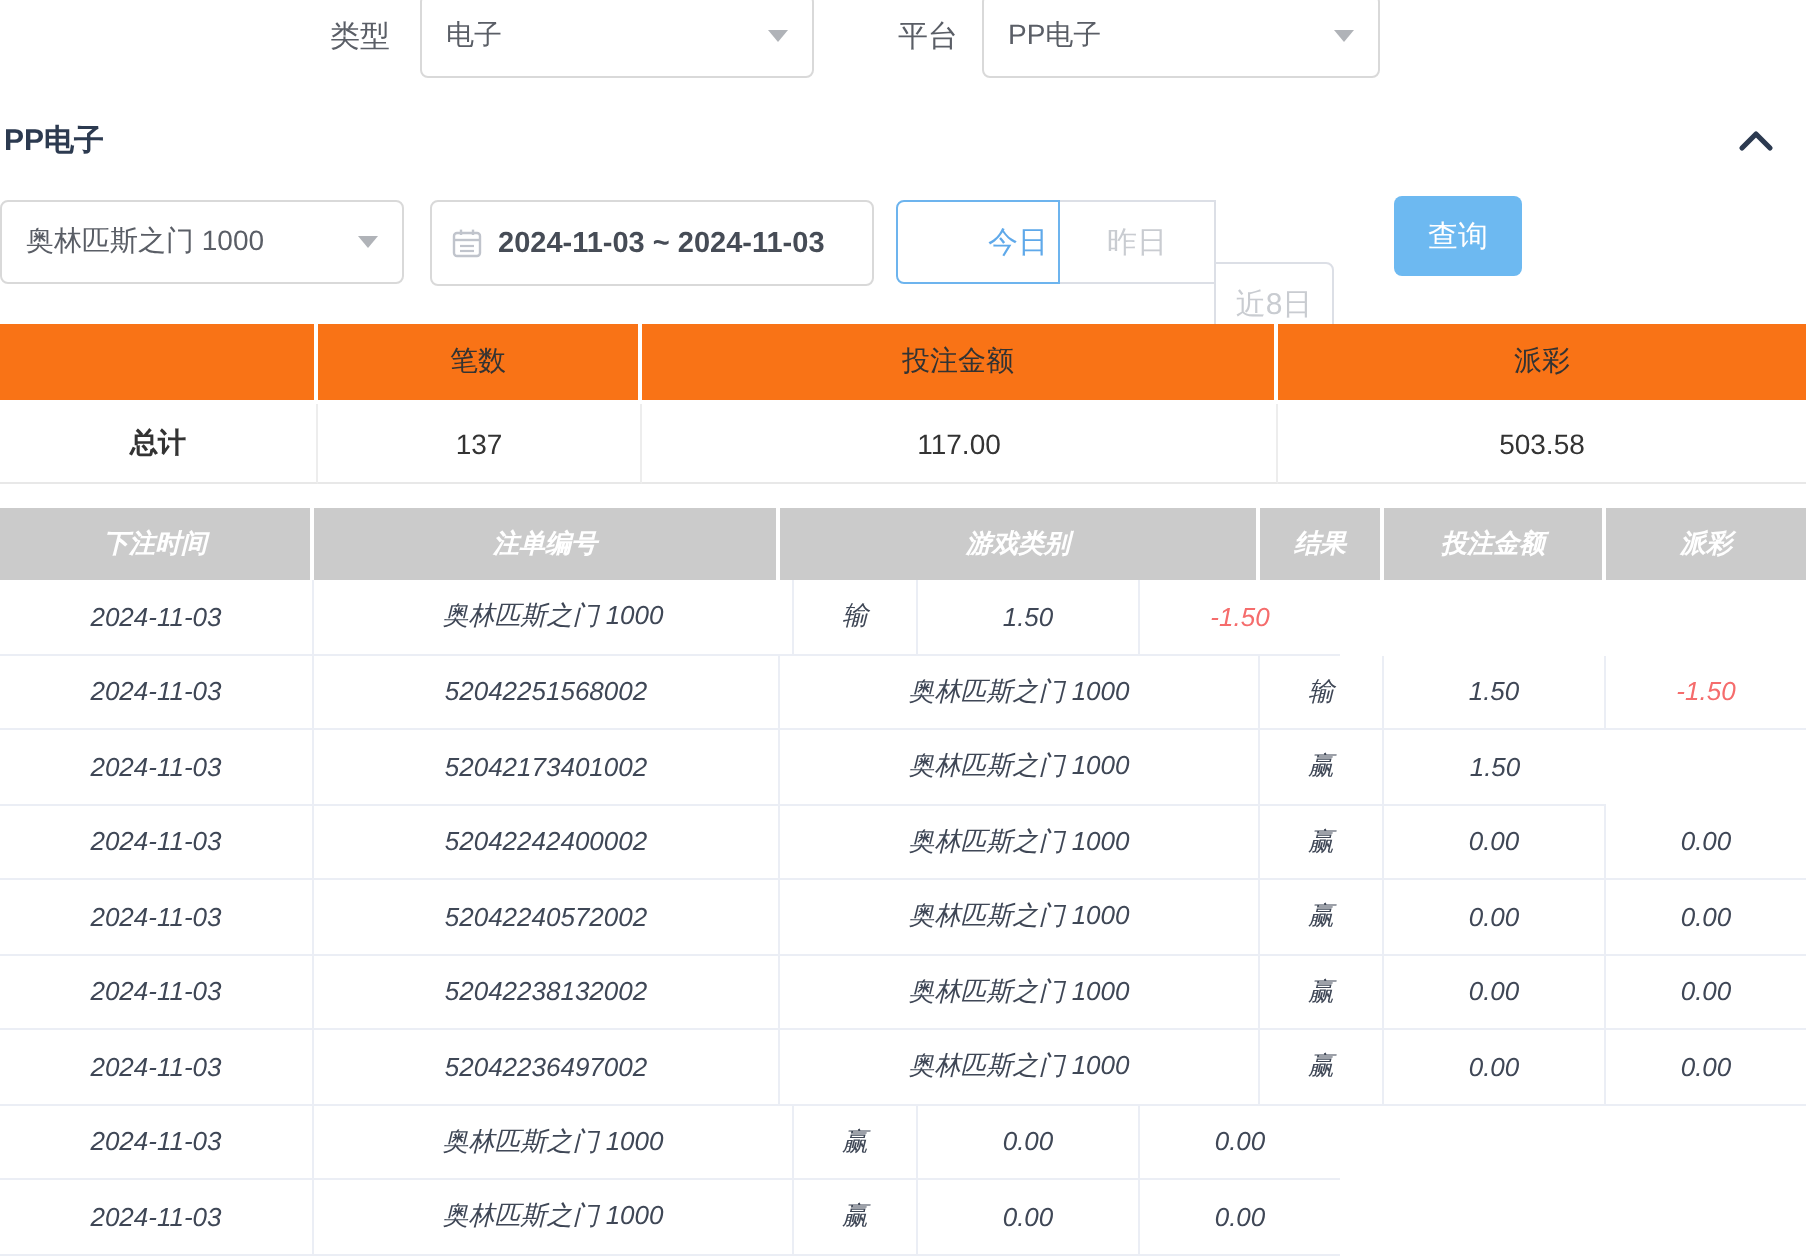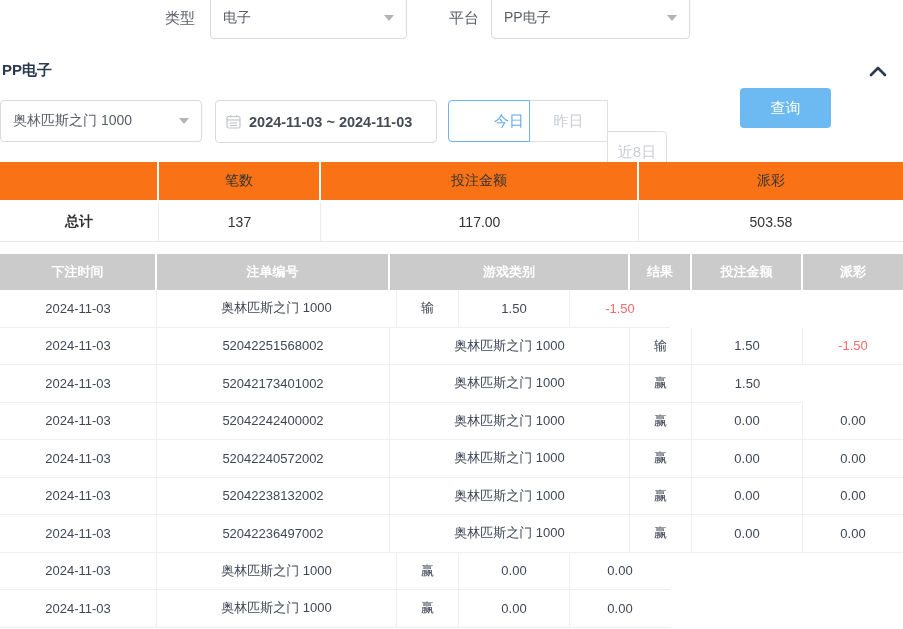--- a/index.html
+++ b/index.html
@@ -55,21 +55,21 @@
     display:flex; align-items:center; justify-content:center;
     font-size:14px; color:#333;
   }
   .sum-head .sum-cell { background:#f97316; height:40px; border-right:2px solid #fff; border-bottom:2px solid #fff; }
   .sum-head .sum-cell:last-child { border-right:none; }
   .sum-body .sum-cell { background:#fff; height:40px; border-right:1px solid #ededed; border-bottom:1px solid #e8e8e8; }
   .sum-body .sum-cell:last-child { border-right:none; }
   .c0 { width:159px;font-weight:bold; } .c1 { width:162px; } .c2 { width:318px; } .c3 { width:264px; }
 
   
-  .bet-table { left:0; top:254px; width:903px; }
+  .bet-table { left:0; top:254px; width:903px;font-style:italic; }
   .bet-head { display:flex; }
   .bet-head-cell {
     background:#cbcbcb; color:#fff; font-weight:bold; font-size:13px; height:36px;
     display:flex; align-items:center; justify-content:center; border-right:2px solid #fff;
   }
   .bet-head-cell:last-child { border-right:none; }
   .bet-row { display:flex; }
   .bet-cell {
     height:37.5px; display:flex; align-items:center; justify-content:center;
     font-size:13px; color:#3f4756; background:#fff;
@@ -118,21 +118,21 @@
   </svg>
   <span class="date-text">2024-11-03 ~ 2024-11-03</span>
 </div>
 
 <div class="abs btn-group" style="left:448px; top:100px;">
   <div class="quick-btn first active" style="width:82px;">今日</div>
   <div class="quick-btn" style="width:79px;">昨日</div>
   <div class="quick-btn last" style="width:60px;margin-top:31px;">近8日</div>
 </div>
 
-<button class="abs search-btn" style="left:697px; top:88px; width:91px; height:40px;margin-left:43px;">查询</button>
+<button class="abs search-btn" style="left:697px; top:98px; width:64px; height:40px;">查询</button>
 
 <div class="abs summary">
   <div class="sum-row sum-head">
     <div class="sum-cell c0"></div>
     <div class="sum-cell c1">笔数</div>
     <div class="sum-cell c2">投注金额</div>
     <div class="sum-cell c3">派彩</div>
   </div>
   <div class="sum-row sum-body">
     <div class="sum-cell c0">总计</div>

